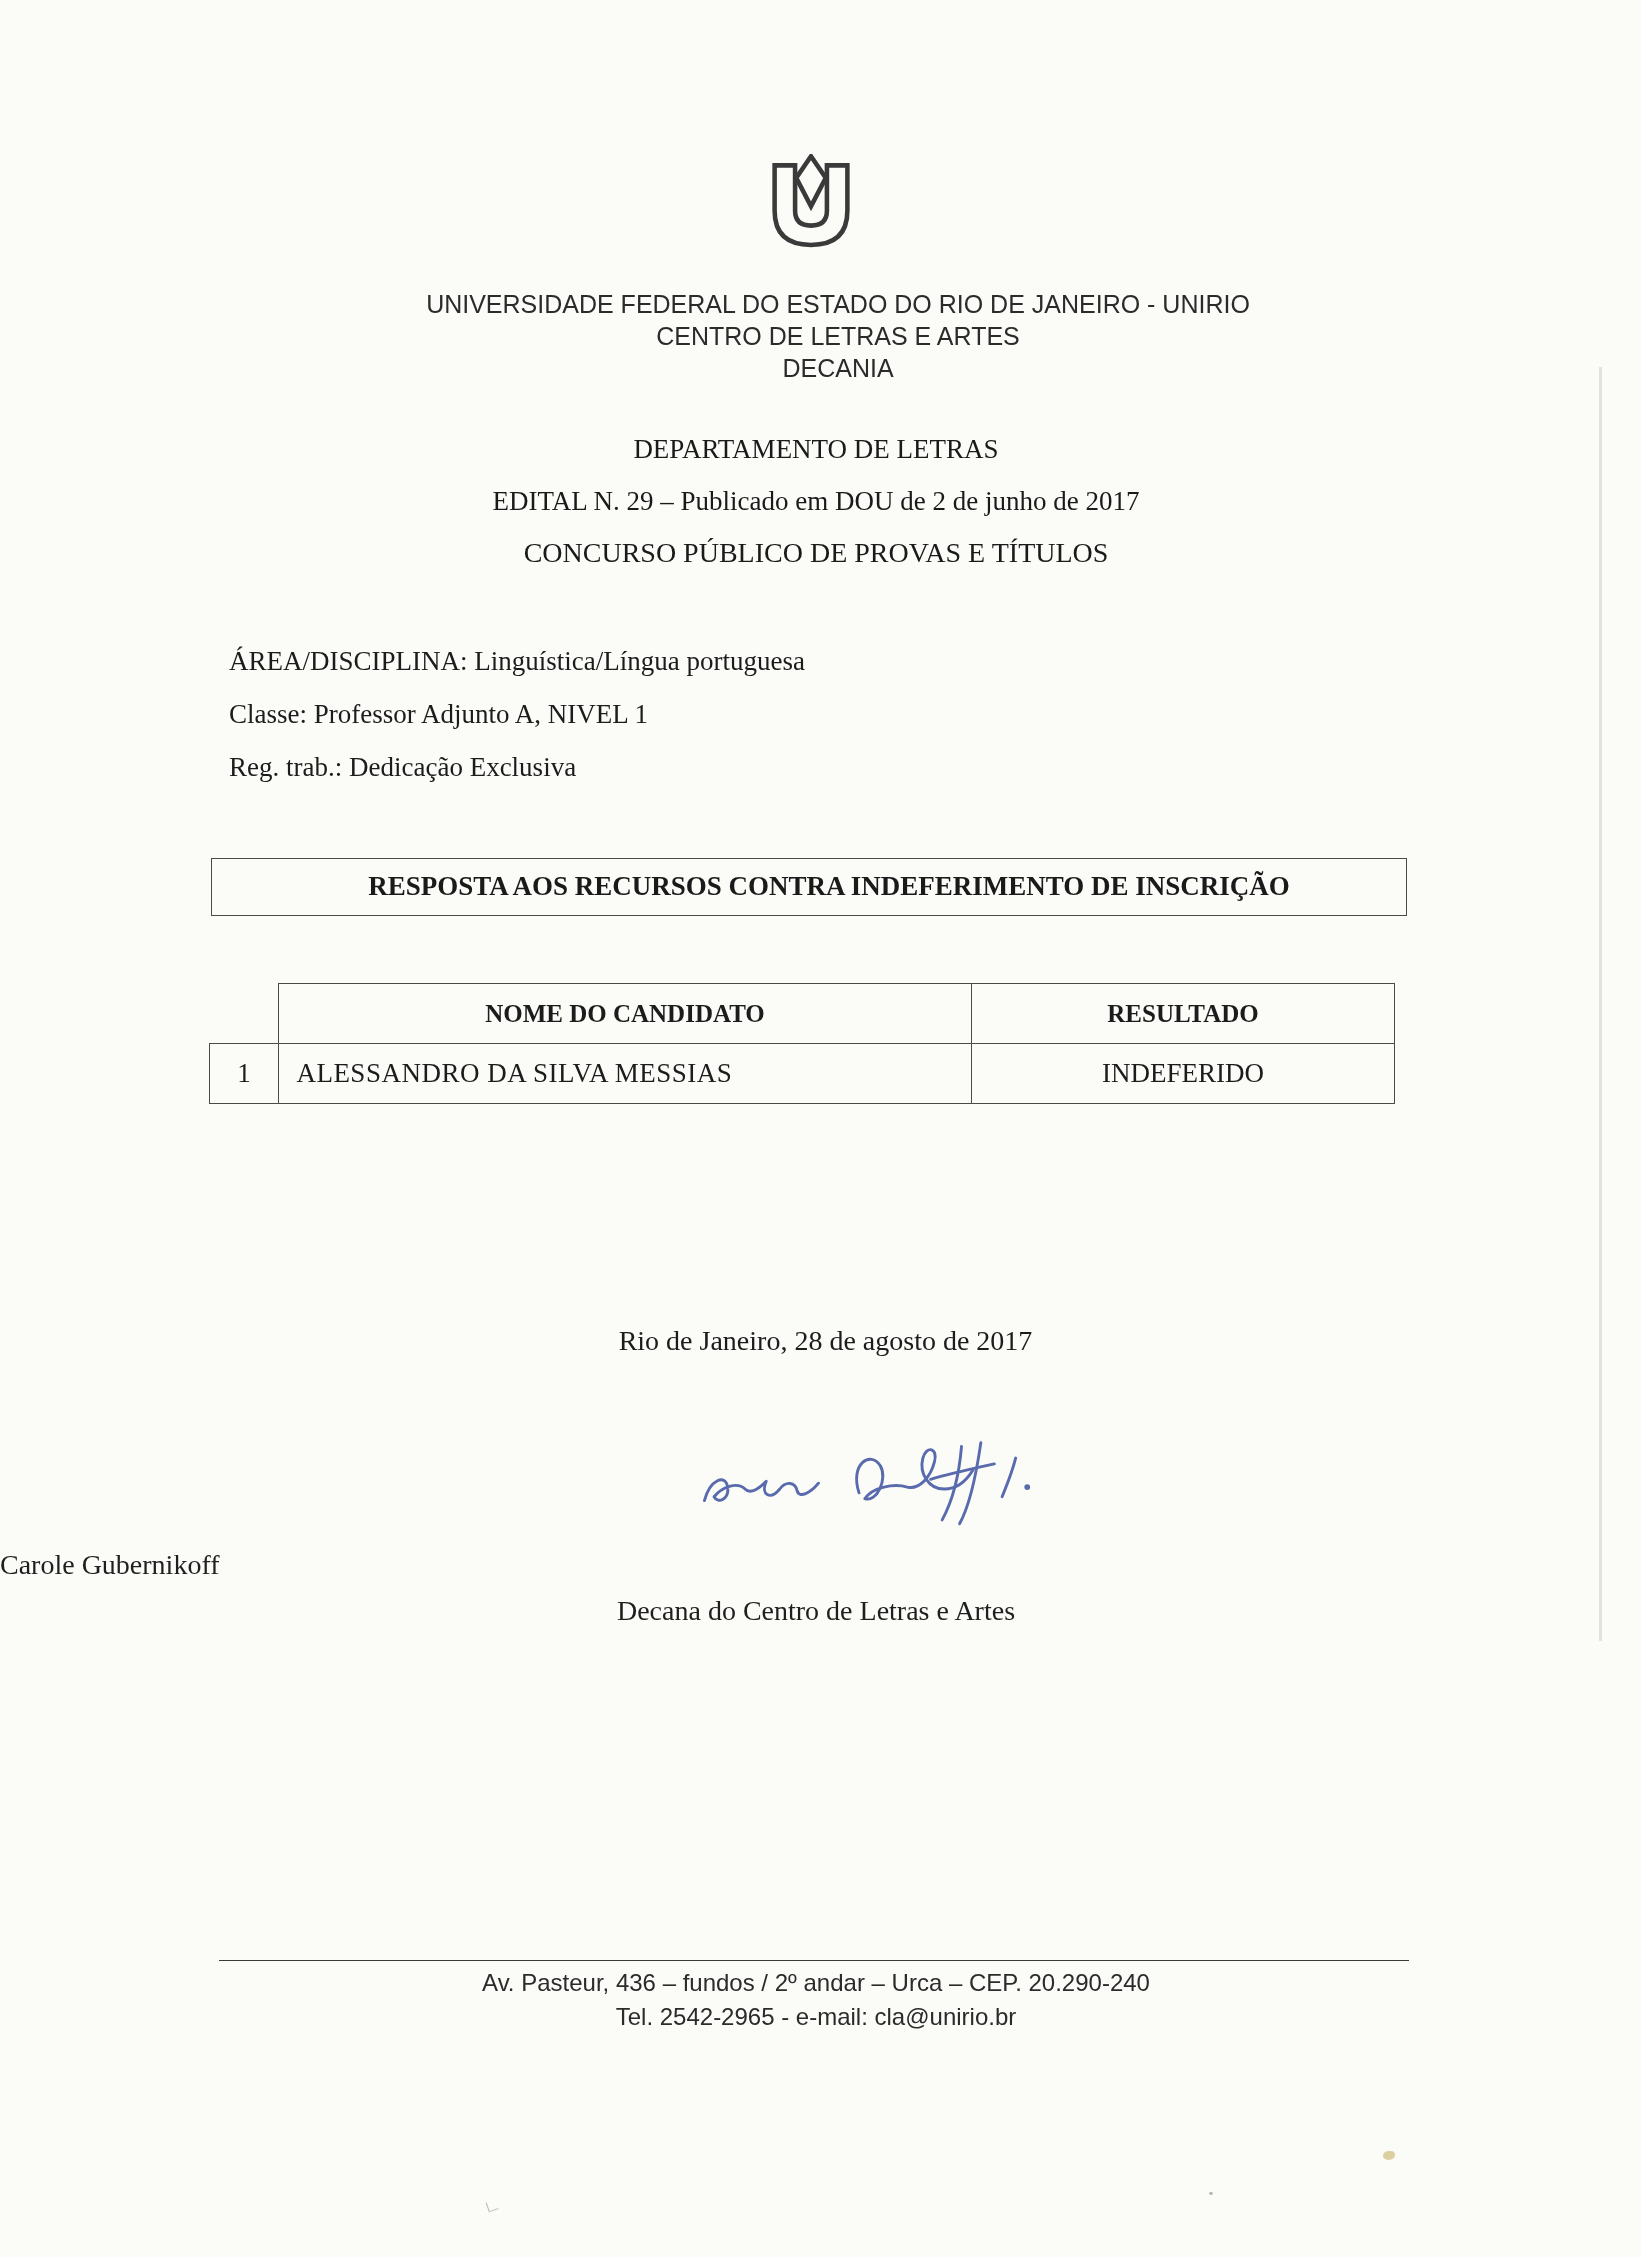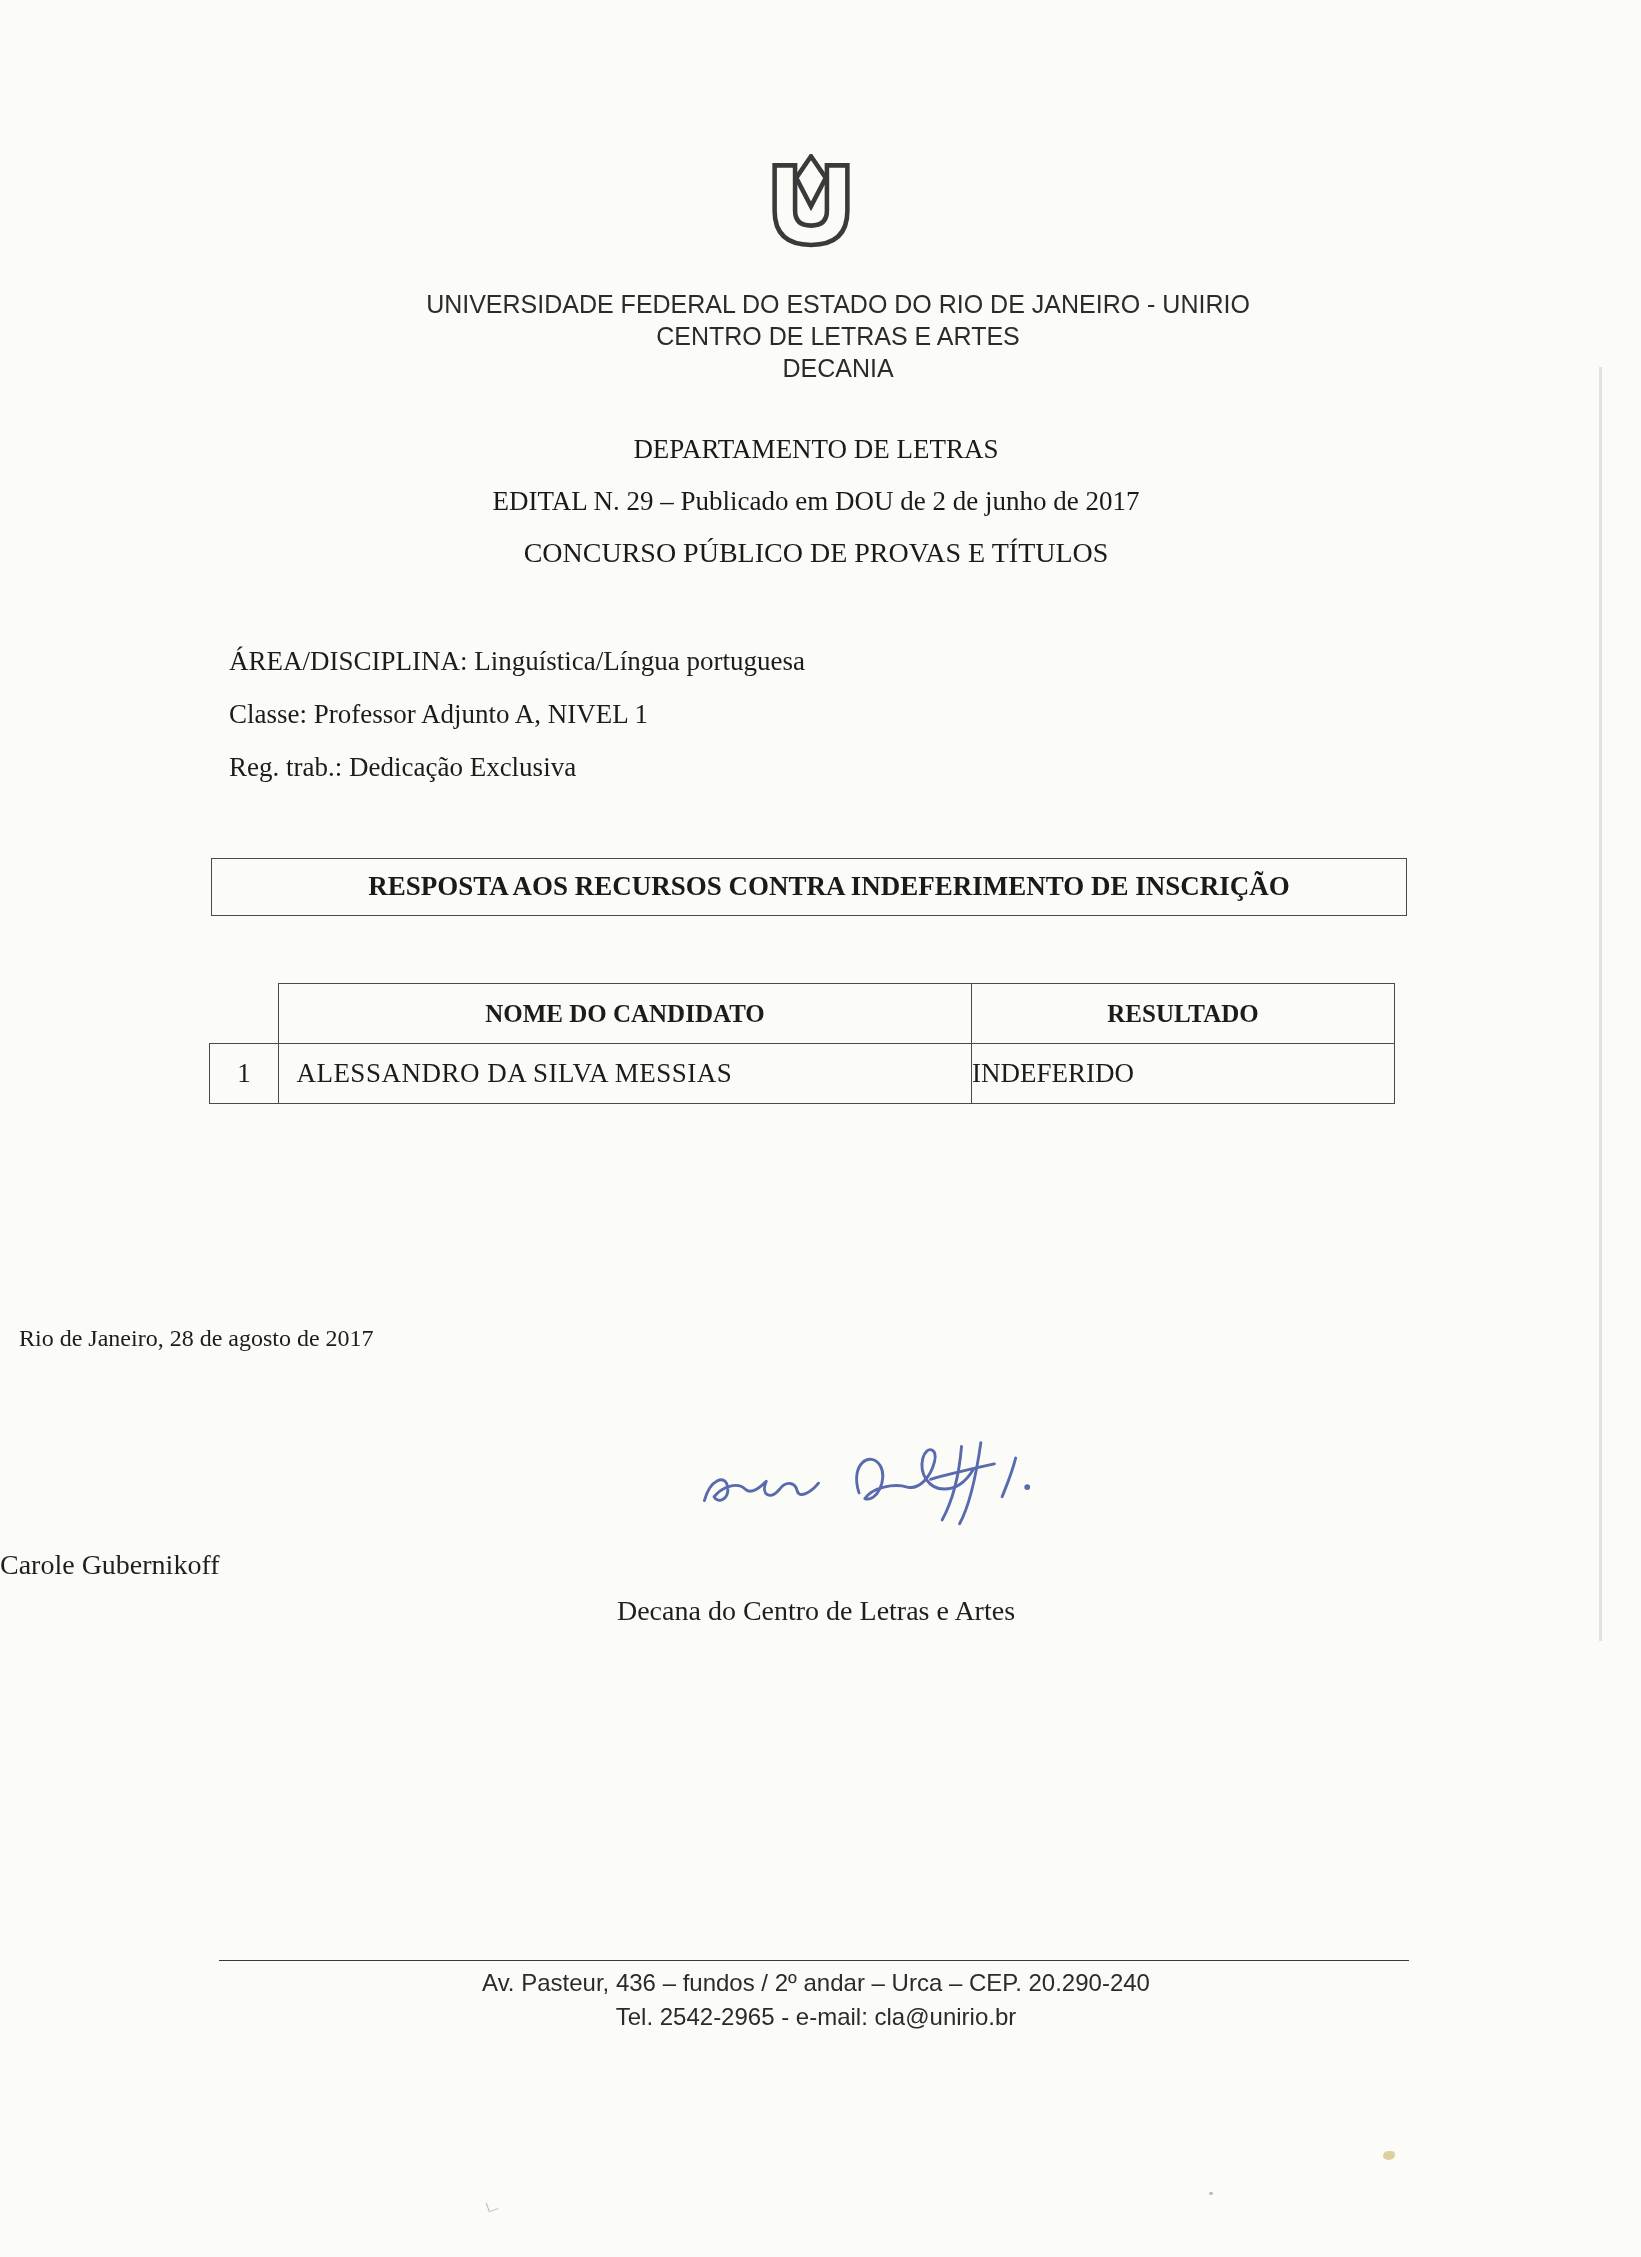--- a/index.html
+++ b/index.html
@@ -89,28 +89,29 @@
     font-size: 25px;
     font-weight: bold;
     height: 46px;
     text-align: center;
   }
   .result-table .col-name  { width: 693px; }
   .result-table .col-result{ width: 423px; }
   .result-table td { height: 60px; font-size: 27px; }
   .result-table .num    { text-align: center; }
   .result-table .name   { text-align: left; padding-left: 17.4px; letter-spacing: 0.5px; }
-  .result-table .result { }
+  .result-table .result { text-align: center; }
   
   .dateline {
     position: absolute;
     top: 1325px;
     left: 0;
     width: 1632px;
-    font-size: 24px;
+    text-align: center;
+    font-size: 28px;
     color: #1c1c1c;
     padding-left: 19px;
   }
   
   .signature-svg {
     position: absolute;
     left: 687px;
     top: 1431px;
     width: 406px;
     height: 106px;

